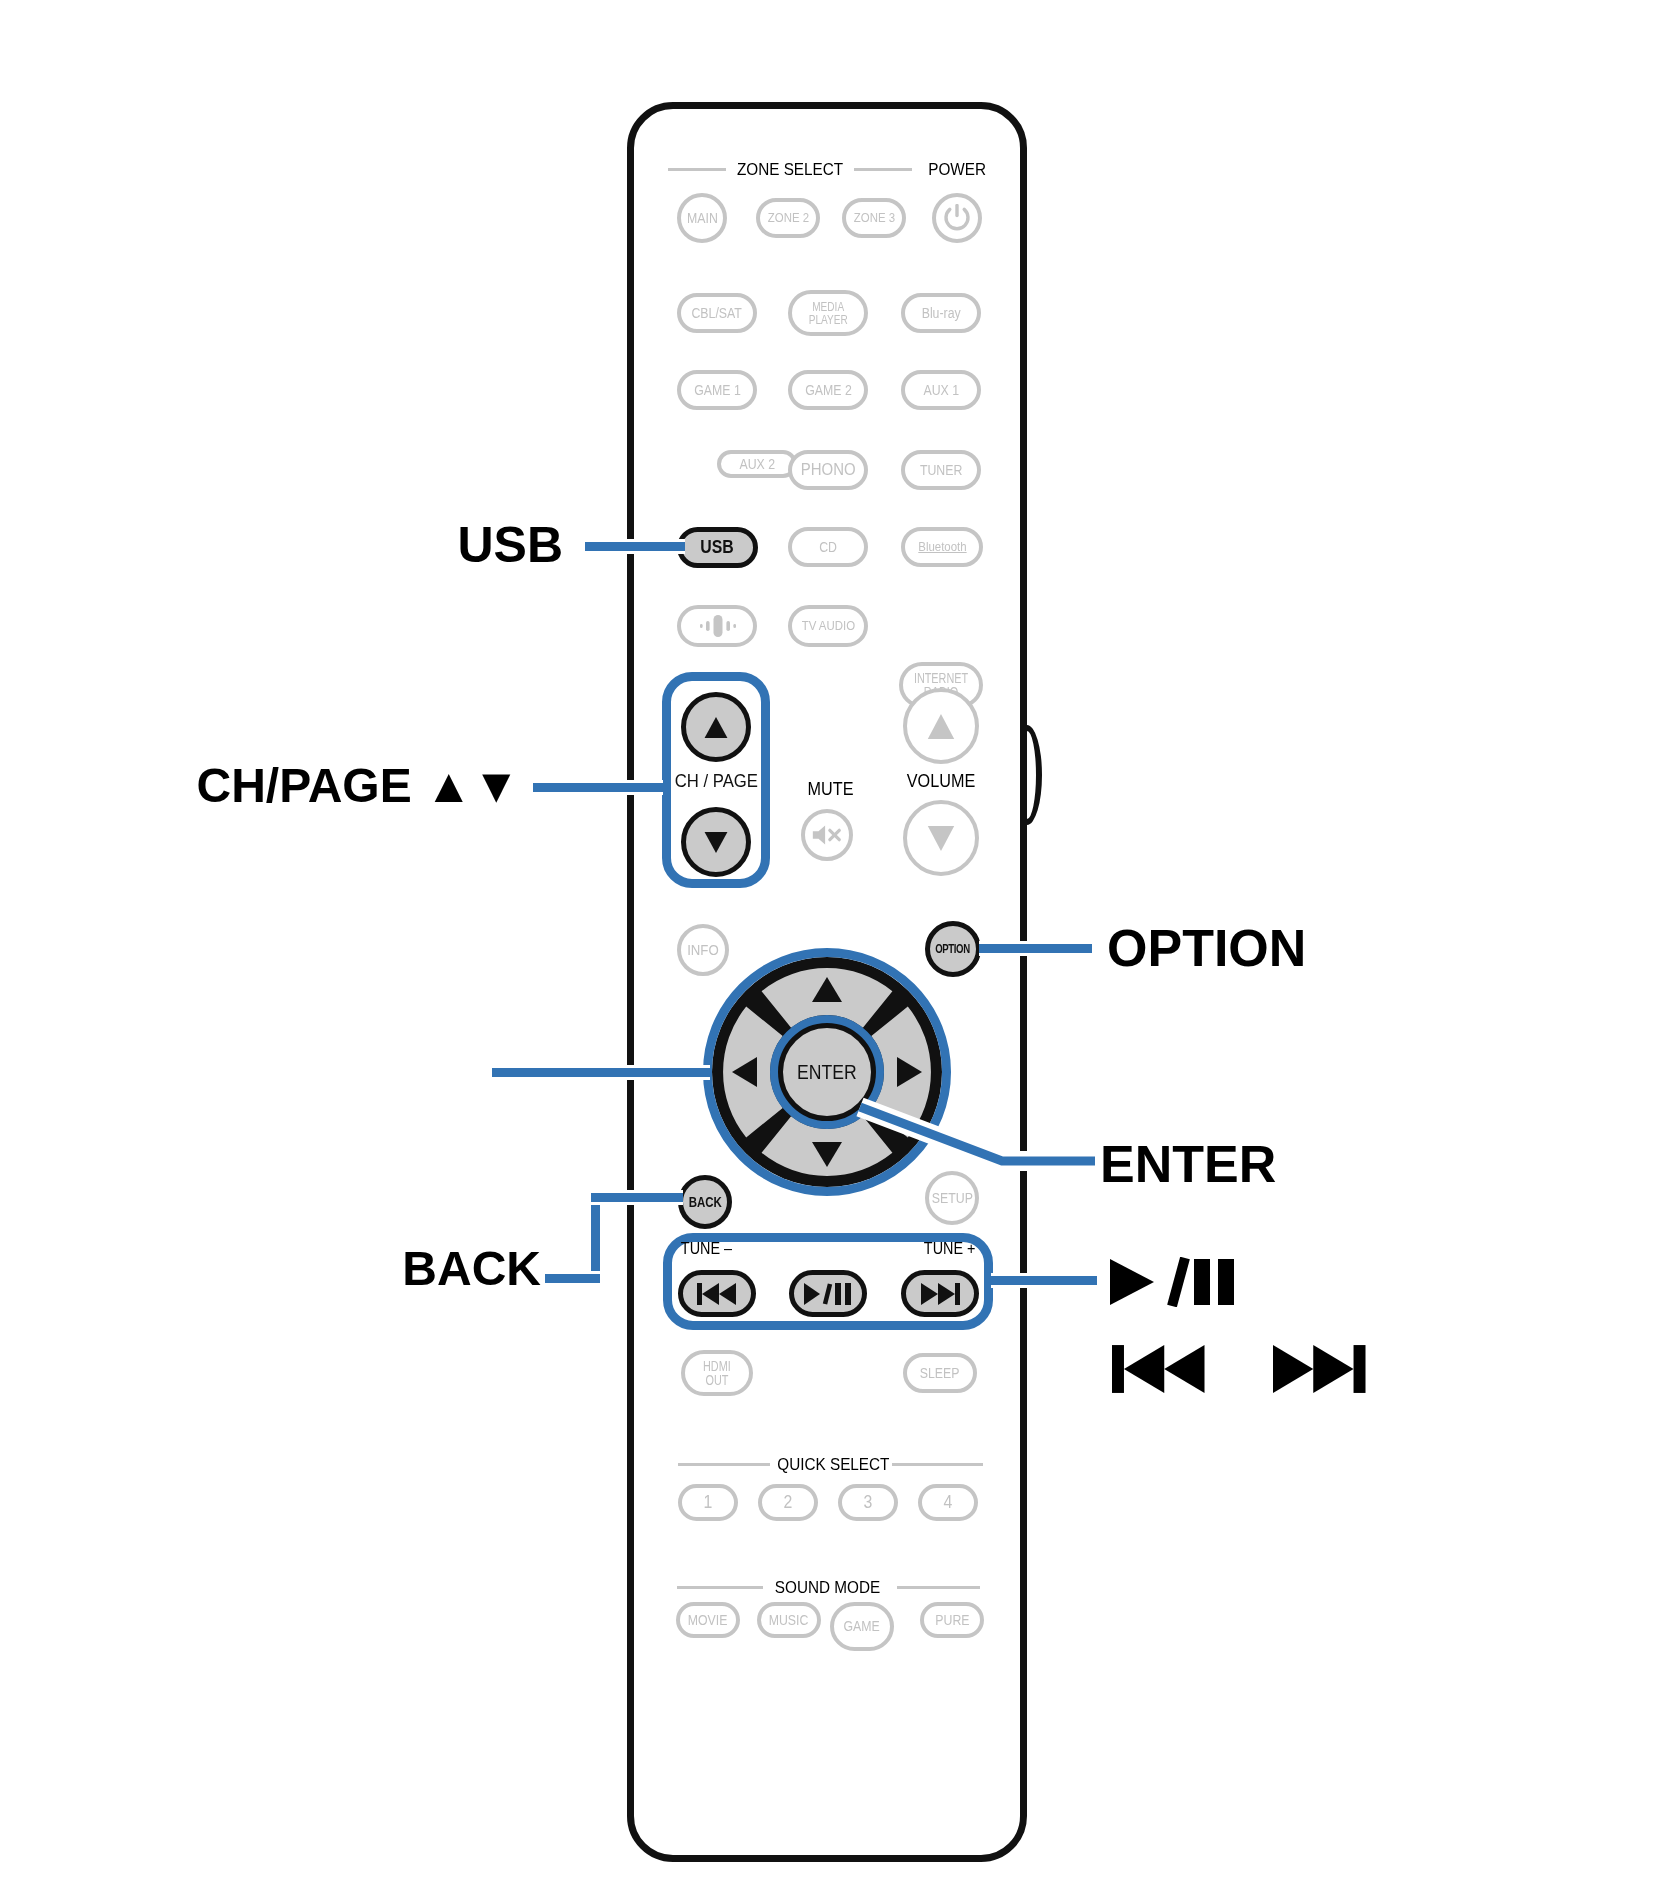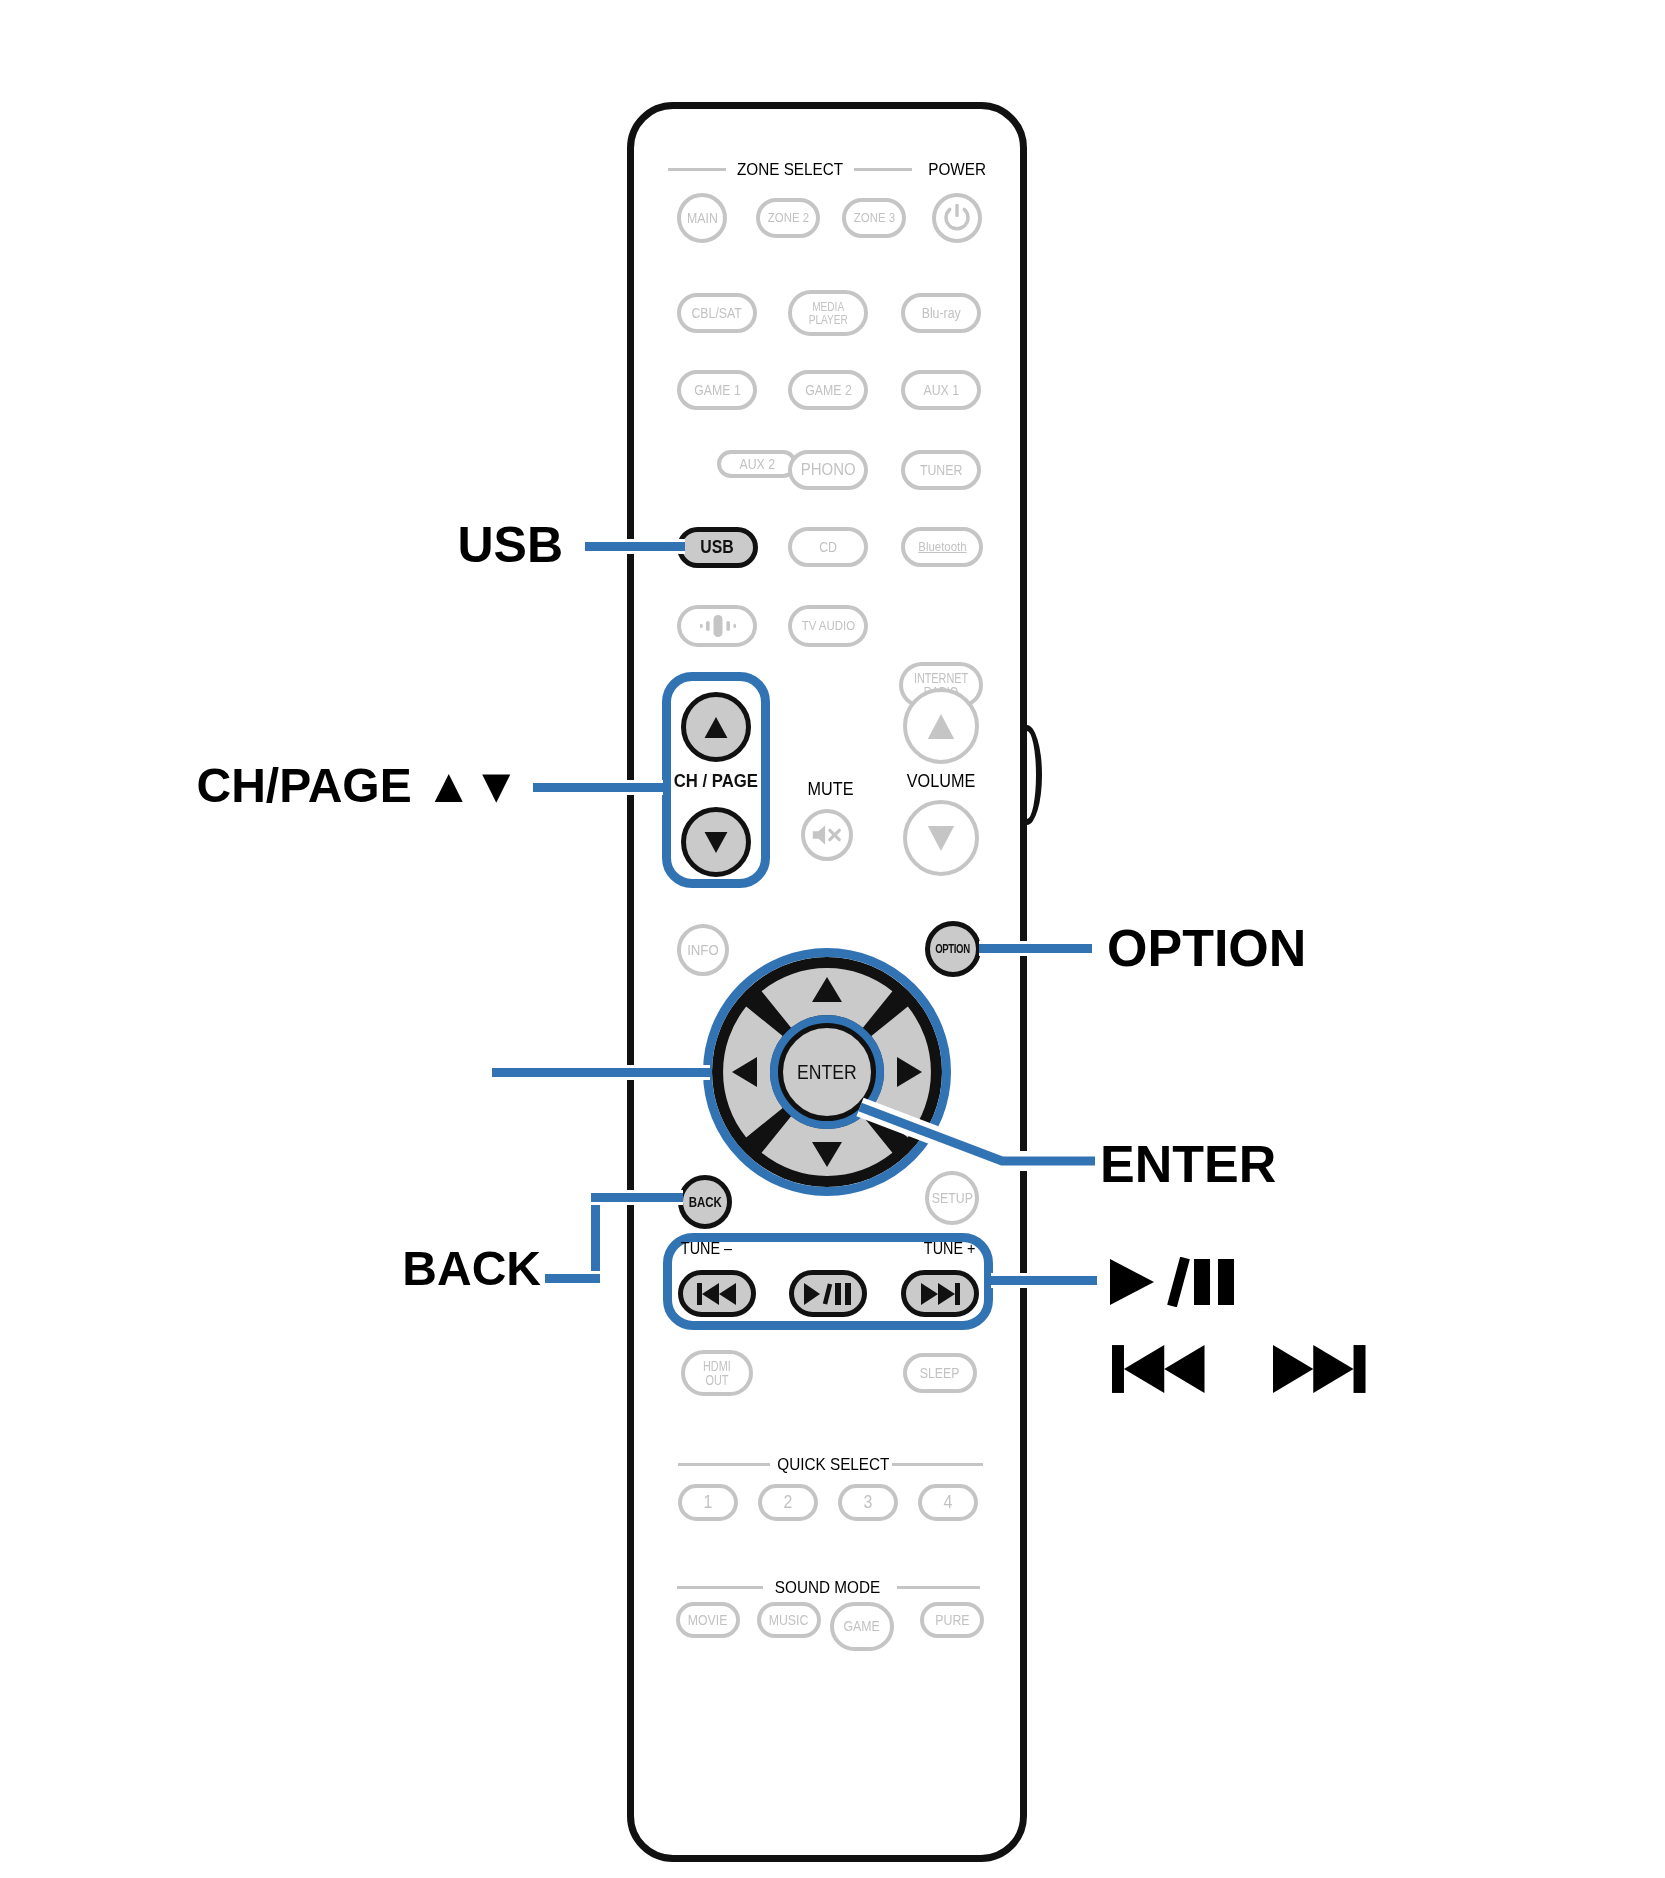--- a/index.html
+++ b/index.html
@@ -122,21 +122,21 @@
     <span>
         <span>INTERNET</span>
         <span>RADIO</span>
       </span>
   </div>
 
   <div class="abs" style="left:662px;top:672px;width:108px;height:216px;border:9px solid var(--b);border-radius:30px;z-index:3;"></div>
   <div class="circ hl" style="left:681px;top:692px;width:70px;height:70px;z-index:4;">
     <span class="tri" style="border-left:13px solid transparent;border-right:13px solid transparent;border-bottom:21px solid #111;"></span>
   </div>
-  <div class="abs" style="left:656px;top:770px;width:120px;text-align:center;font-weight:bold;font-size:19px;color:#111;z-index:4;">
+  <div class="abs" style="left:656px;top:770px;width:120px;text-align:center;font-weight:normal;font-size:19px;color:#111;z-index:4;">
     <span style="display:inline-block;transform:scaleX(.88);white-space:nowrap;">CH / PAGE</span>
   </div>
   <div class="circ hl" style="left:681px;top:807px;width:70px;height:70px;z-index:4;">
     <span class="tri" style="border-left:13px solid transparent;border-right:13px solid transparent;border-top:21px solid #111;"></span>
   </div>
 
   <div class="hdr" style="left:790px;top:779px;width:80px;font-size:18px;"><span>MUTE</span></div>
   <div class="circ" style="left:801px;top:809px;width:52px;height:52px;">
     <svg width="34" height="26" viewBox="0 0 36 26">
       <polygon points="3,9 9,9 16,3 16,23 9,17 3,17" fill="#c5c5c5"></polygon>

